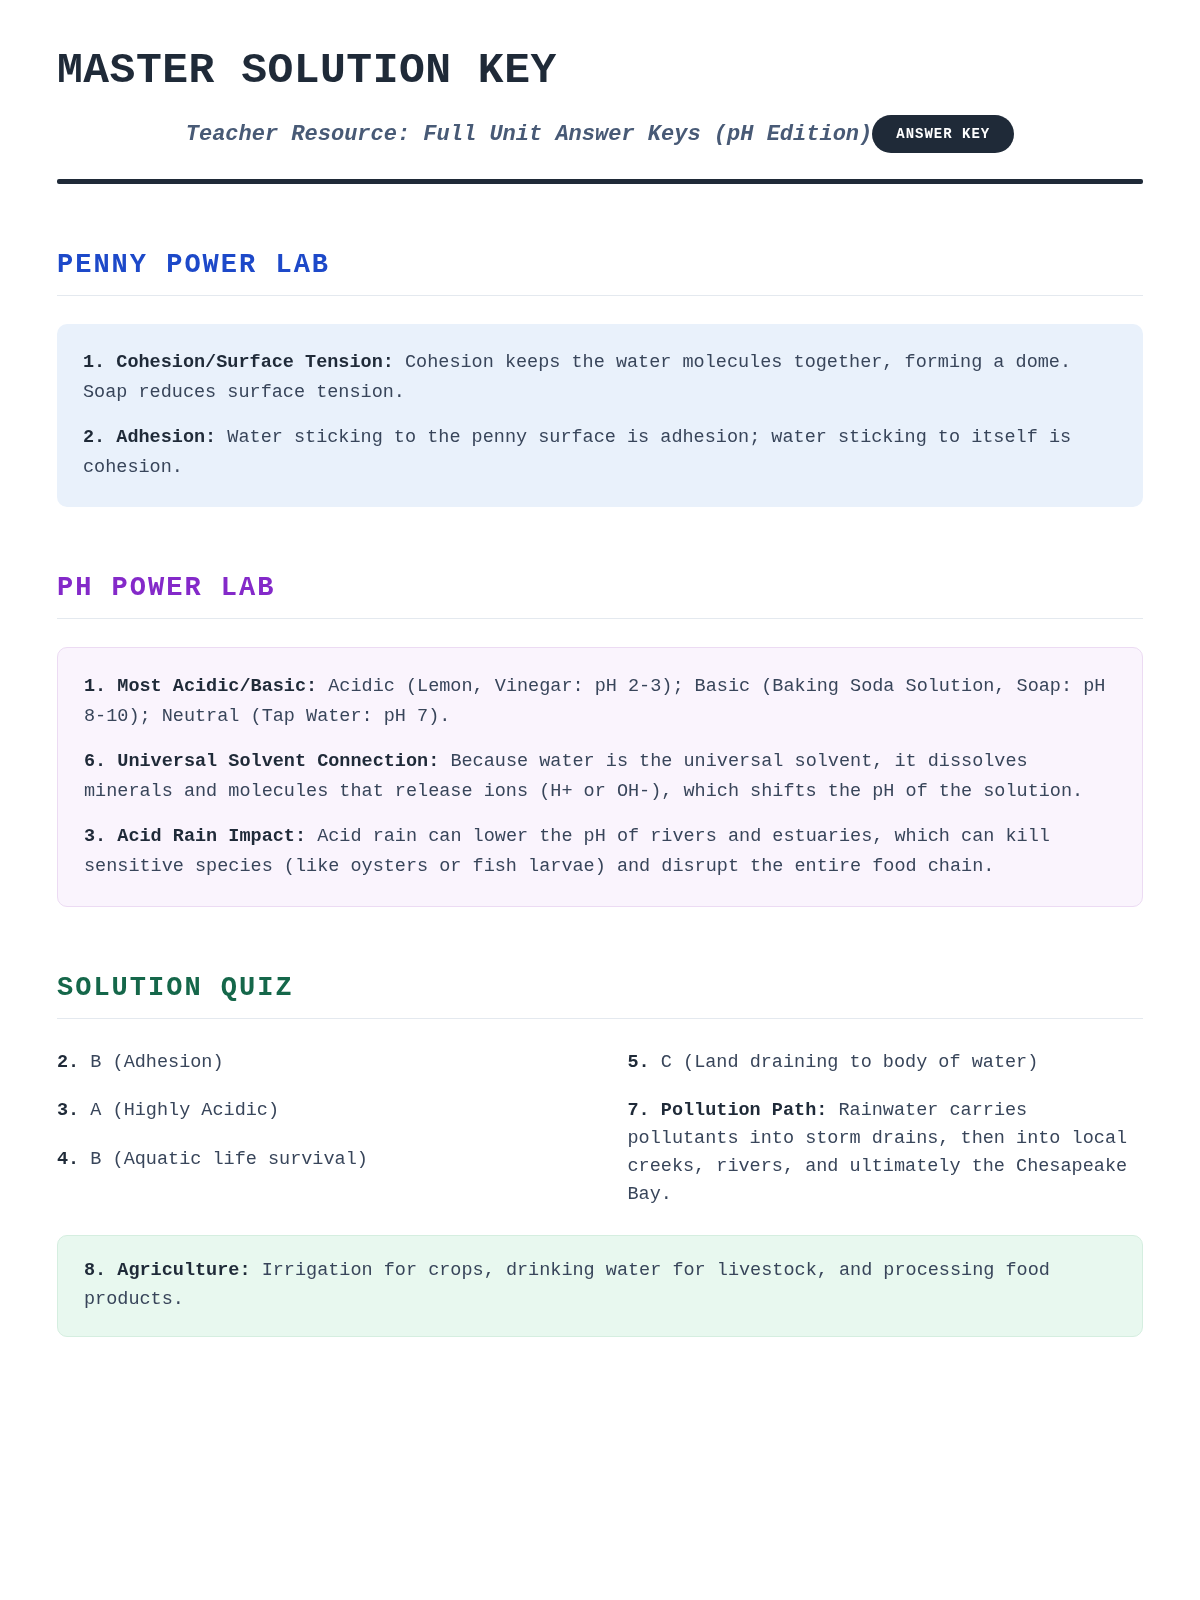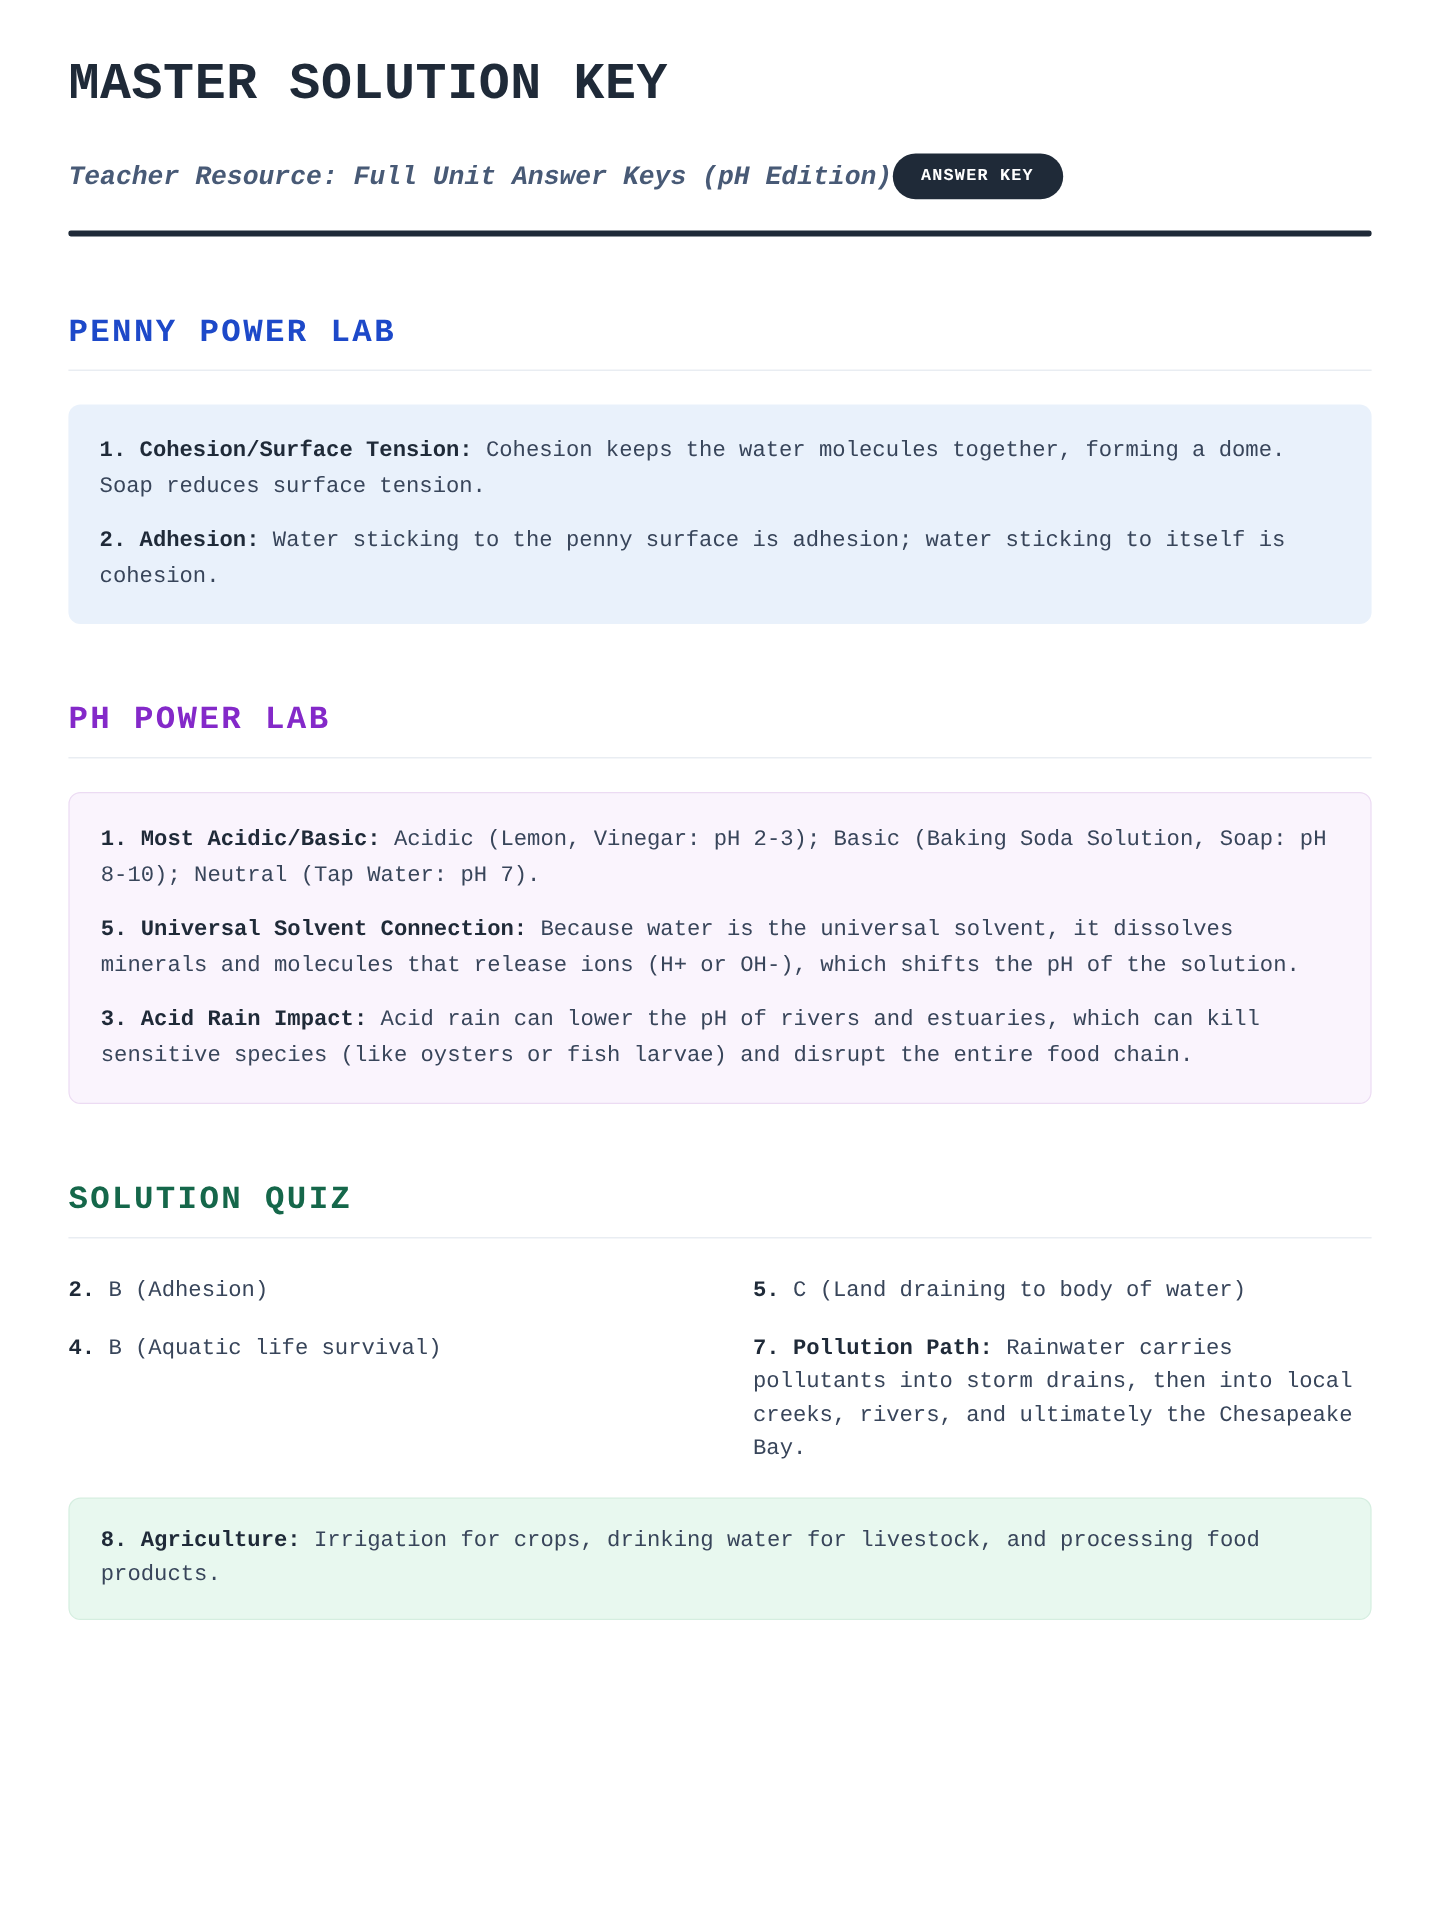--- a/index.html
+++ b/index.html
@@ -23,23 +23,23 @@
   
   .title {
     font-size: 43px;
     font-weight: 800;
     letter-spacing: 0.5px;
     color: var(--ink, #1f2a38);
   }
 
   .header-row {
     display: flex;
-    justify-content: flex-start;
+    justify-content: center;
     align-items: center;
-    margin-top: 33px;
+    margin-top: 20px;
   }
 
   .subtitle {
     font-size: 22px;
     font-style: italic;
     font-weight: 700;
     color: var(--subtitle-color, #485a76);
   }
 
   .badge {
@@ -154,40 +154,44 @@
   </section>
 
   <section class="section section-ph">
     <h2 class="section-heading">PH POWER LAB</h2>
     <div class="answer-box ph-box">
       <p class="answer">
         <strong>1. Most Acidic/Basic:</strong>
         <span>Acidic (Lemon, Vinegar: pH 2-3); Basic (Baking Soda Solution, Soap: pH 8-10); Neutral (Tap Water: pH 7).</span>
       </p>
       <p class="answer">
-        <strong>5. Universal Solvent Connection:</strong>
+        <strong>6. Universal Solvent Connection:</strong>
         <span>Because water is the universal solvent, it dissolves minerals and molecules that release ions (H+ or OH-), which shifts the pH of the solution.</span>
       </p>
       <p class="answer">
         <strong>3. Acid Rain Impact:</strong>
         <span>Acid rain can lower the pH of rivers and estuaries, which can kill sensitive species (like oysters or fish larvae) and disrupt the entire food chain.</span>
       </p>
     </div>
   </section>
 
   <section class="section section-watershed">
     <h2 class="section-heading">SOLUTION QUIZ</h2>
 
     <div class="quiz-grid">
       <div class="quiz-col">
         <p class="quiz-item">
           <strong>2.</strong>
           <span>B (Adhesion)</span>
         </p>
         <p class="quiz-item">
+          <strong>3.</strong>
+          <span>A (Highly Acidic)</span>
+        </p>
+        <p class="quiz-item">
           <strong>4.</strong>
           <span>B (Aquatic life survival)</span>
         </p>
       </div>
 
       <div class="quiz-col">
         <p class="quiz-item">
           <strong>5.</strong>
           <span>C (Land draining to body of water)</span>
         </p>

